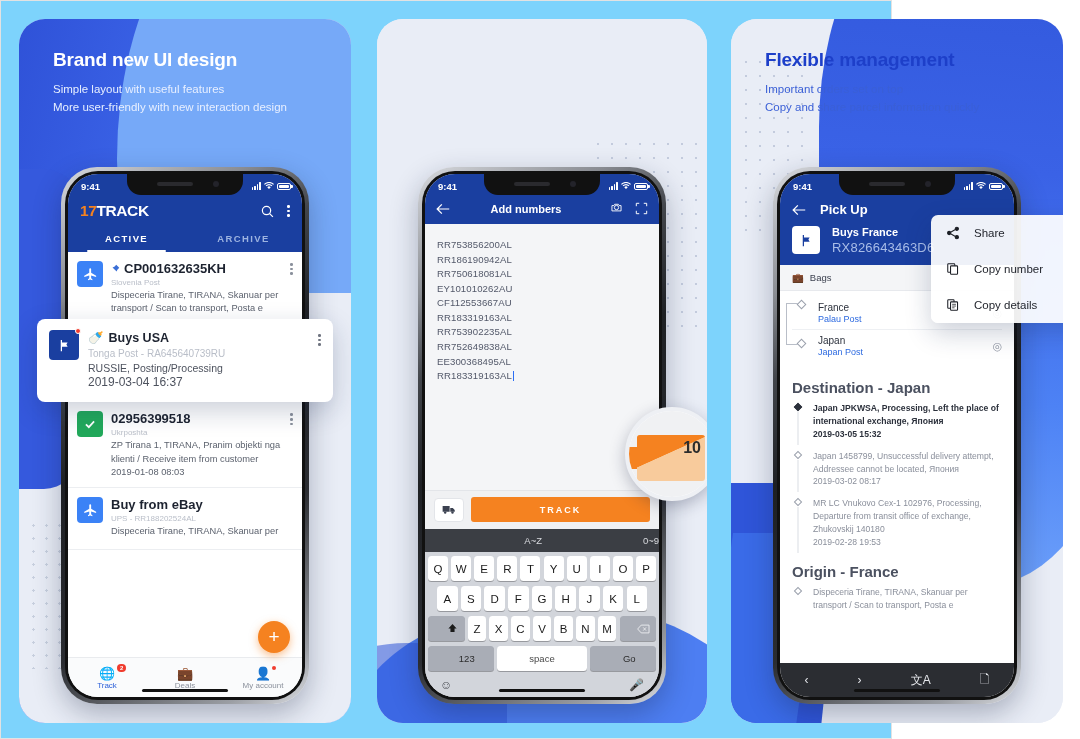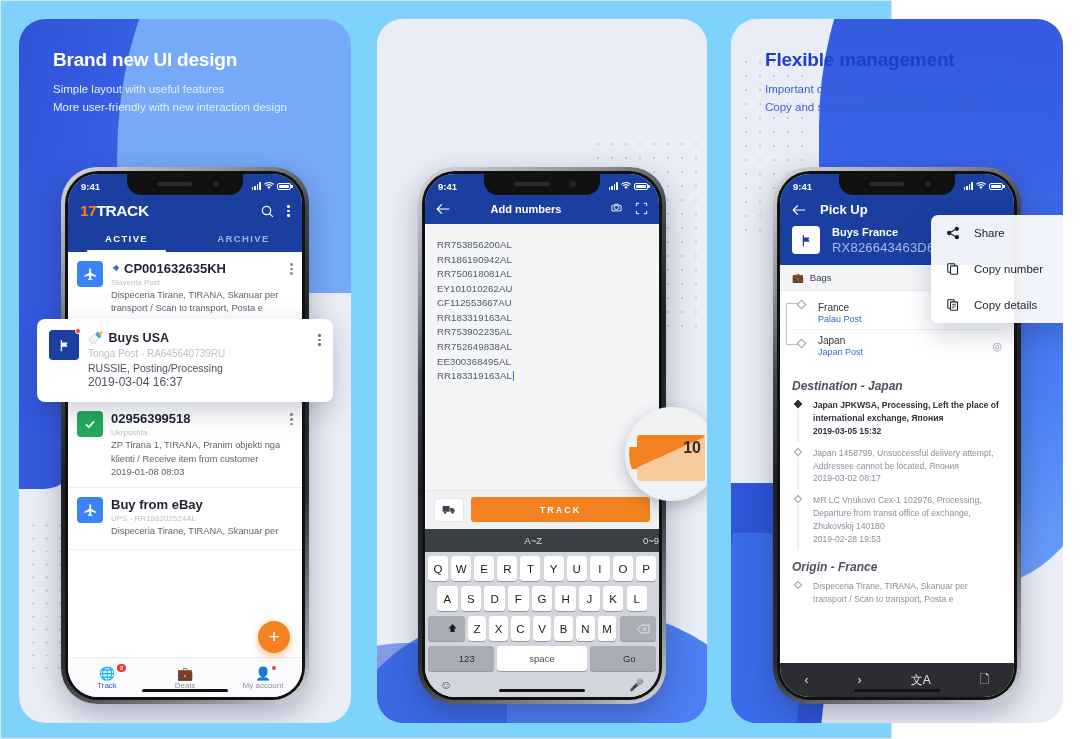--- a/index.html
+++ b/index.html
@@ -350,21 +350,21 @@
     position:absolute; left: 6px; top: 12px; width: 13px; height: 42px;
     border: 1.2px solid #b9bec8; border-right: none;
   }
   .bracket::before, .bracket::after {
     content:""; position:absolute; left: 11px; width: 5px; height: 5px;
     border: 1.2px solid #9aa0ac; background:#fff; transform: rotate(45deg);
   }
   .bracket::before { top: -3px; }
   .bracket::after  { bottom: -3px; }
   .a3-events { flex:1; overflow:hidden; padding: 8px 12px 4px; background:#fff; }
-  .ev-head { font-size: 12px; color:#4b5160; font-weight: 700; margin: 5px 0 6px; font-style: italic; }
+  .ev-head { font-size: 15px; color:#4b5160; font-weight: 700; margin: 5px 0 6px; }
   .ev { display:flex; gap: 9px; position:relative; padding-bottom: 9px; }
   .ev .mark { width: 12px; flex:none; display:flex; justify-content:center; padding-top: 2px; position:relative; }
   .ev .mark::after {
     content:""; position:absolute; left: 50%; top: 10px; bottom: -4px; width: 1px;
     background:#dadde3; transform: translateX(-50%);
   }
   .ev:last-child .mark::after { display:none; }
   .dia { width: 6px; height: 6px; border: 1px solid #9aa0ac; transform: rotate(45deg); background:#fff; }
   .dia.filled { background:#2c313c; border-color:#2c313c; }
   .ev-txt { font-size: 8.6px; color:#8a8f9b; line-height: 1.5; }

